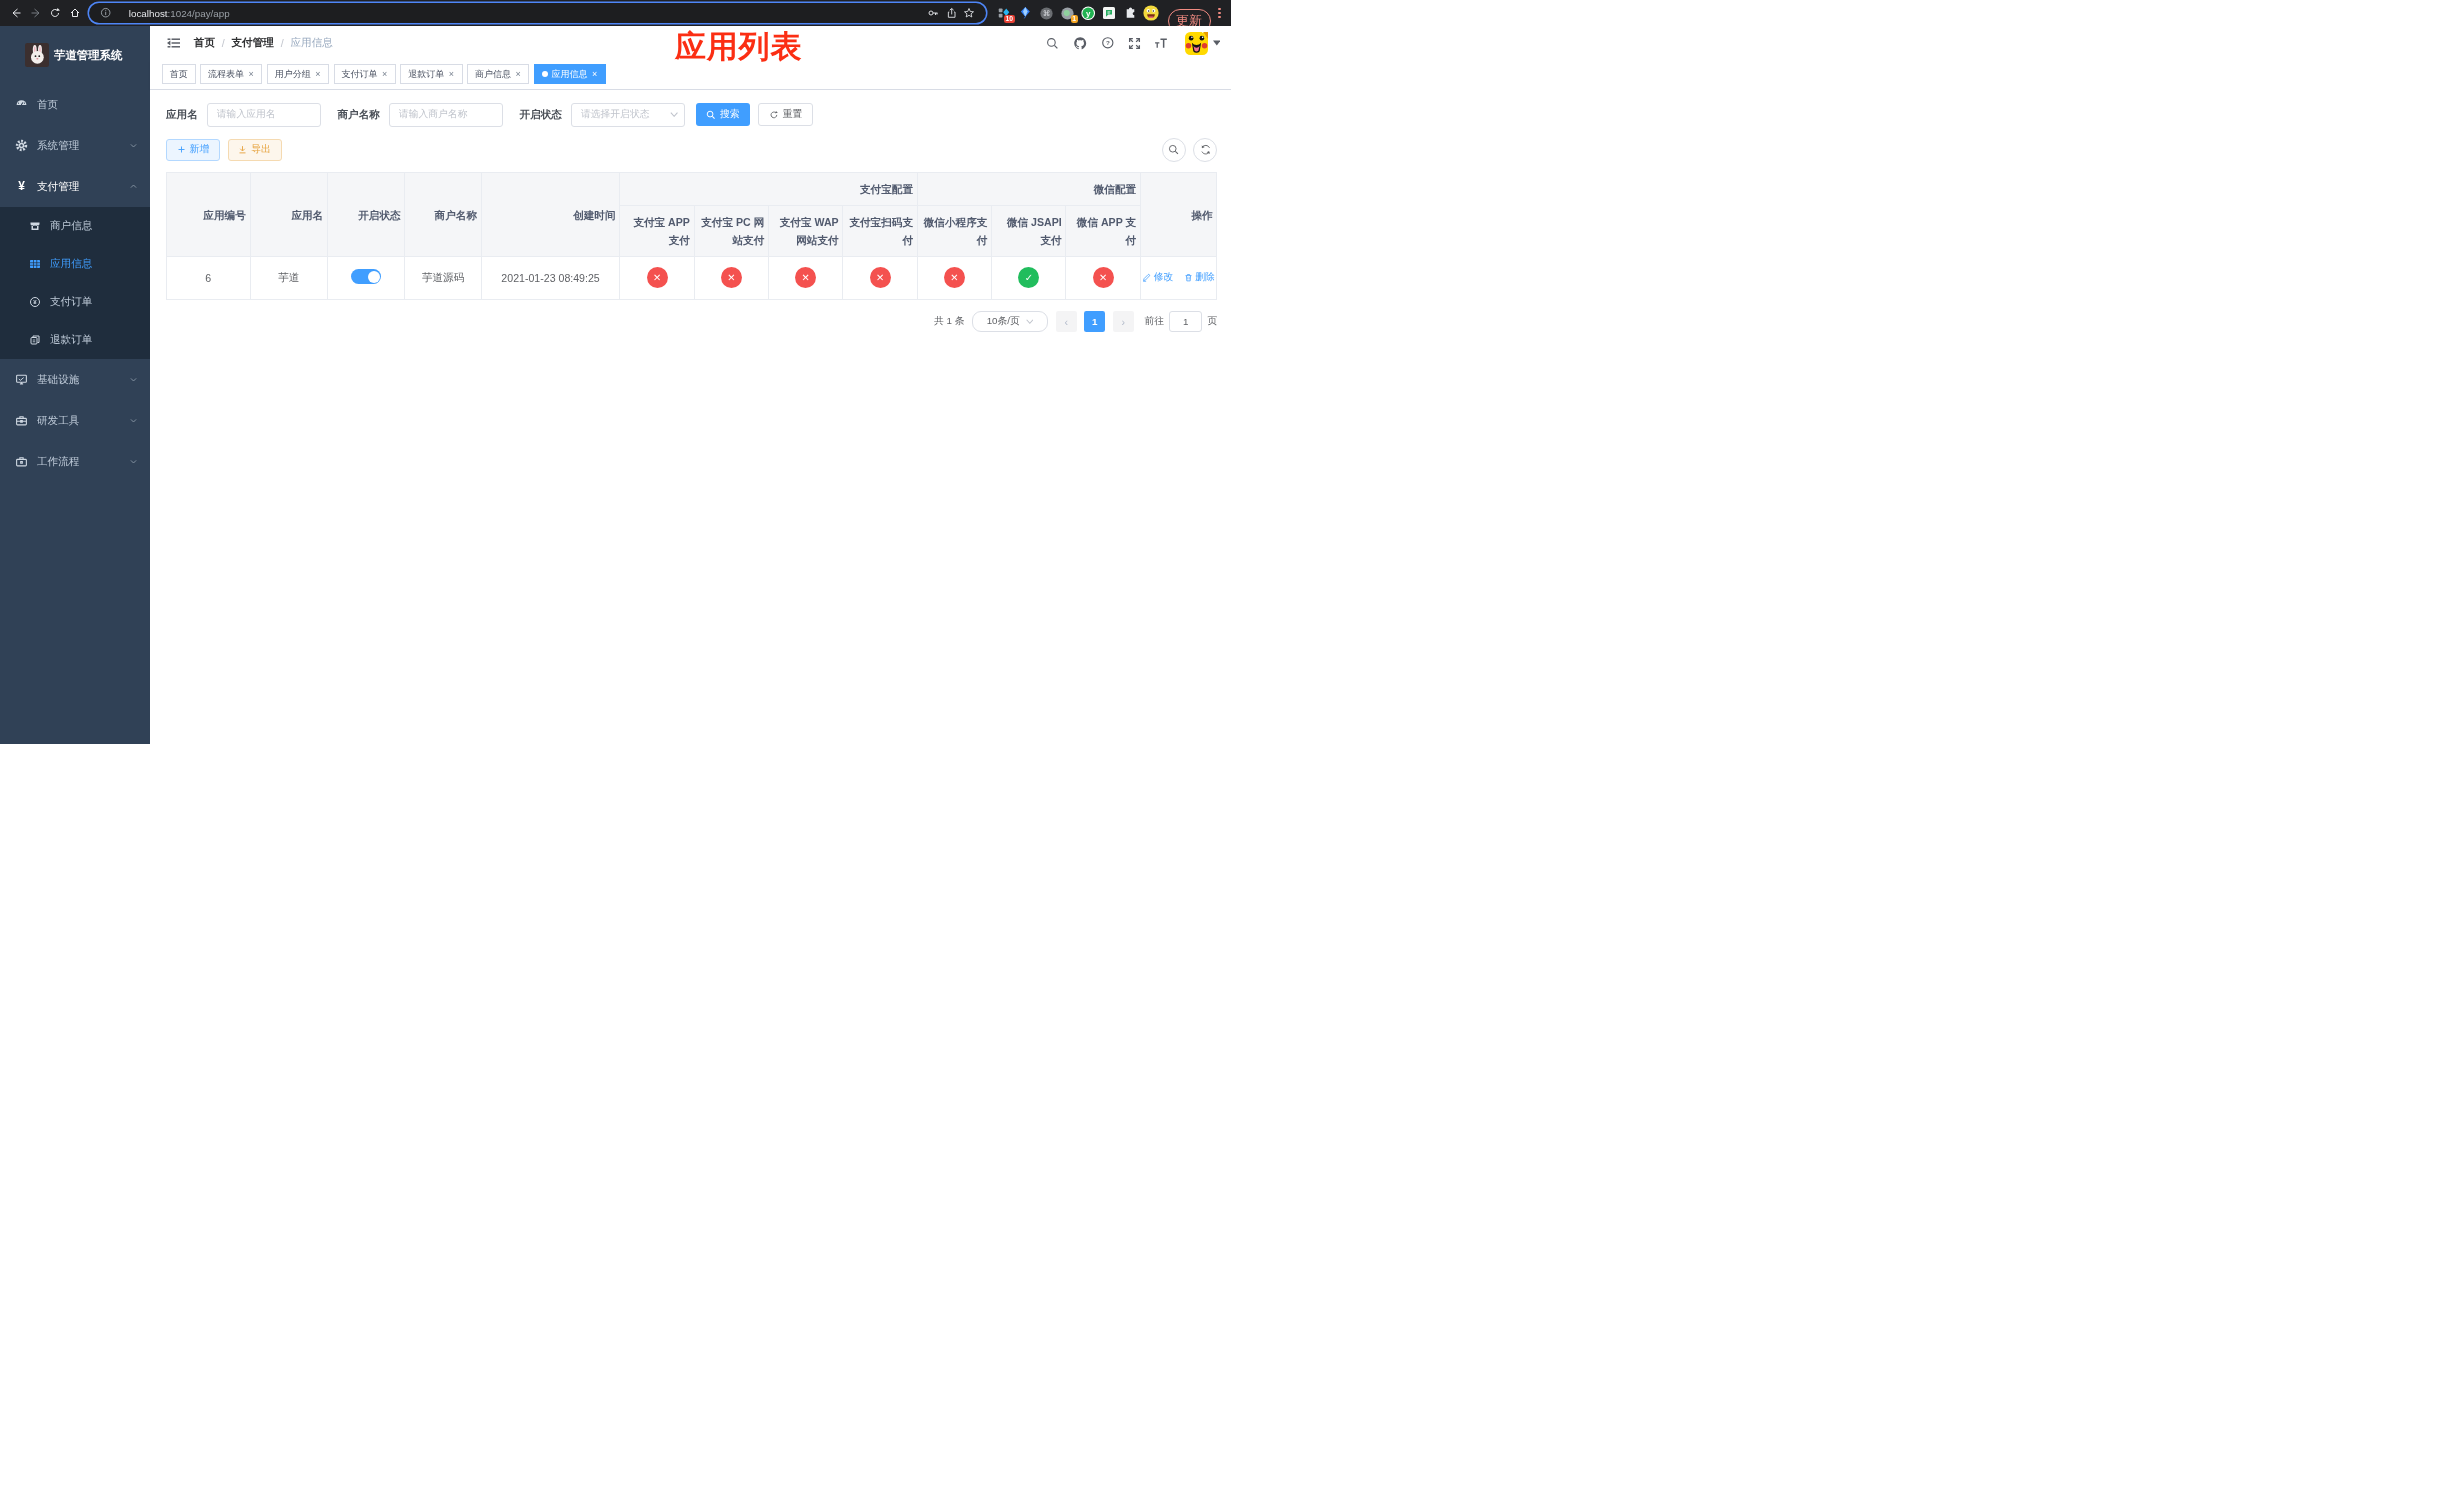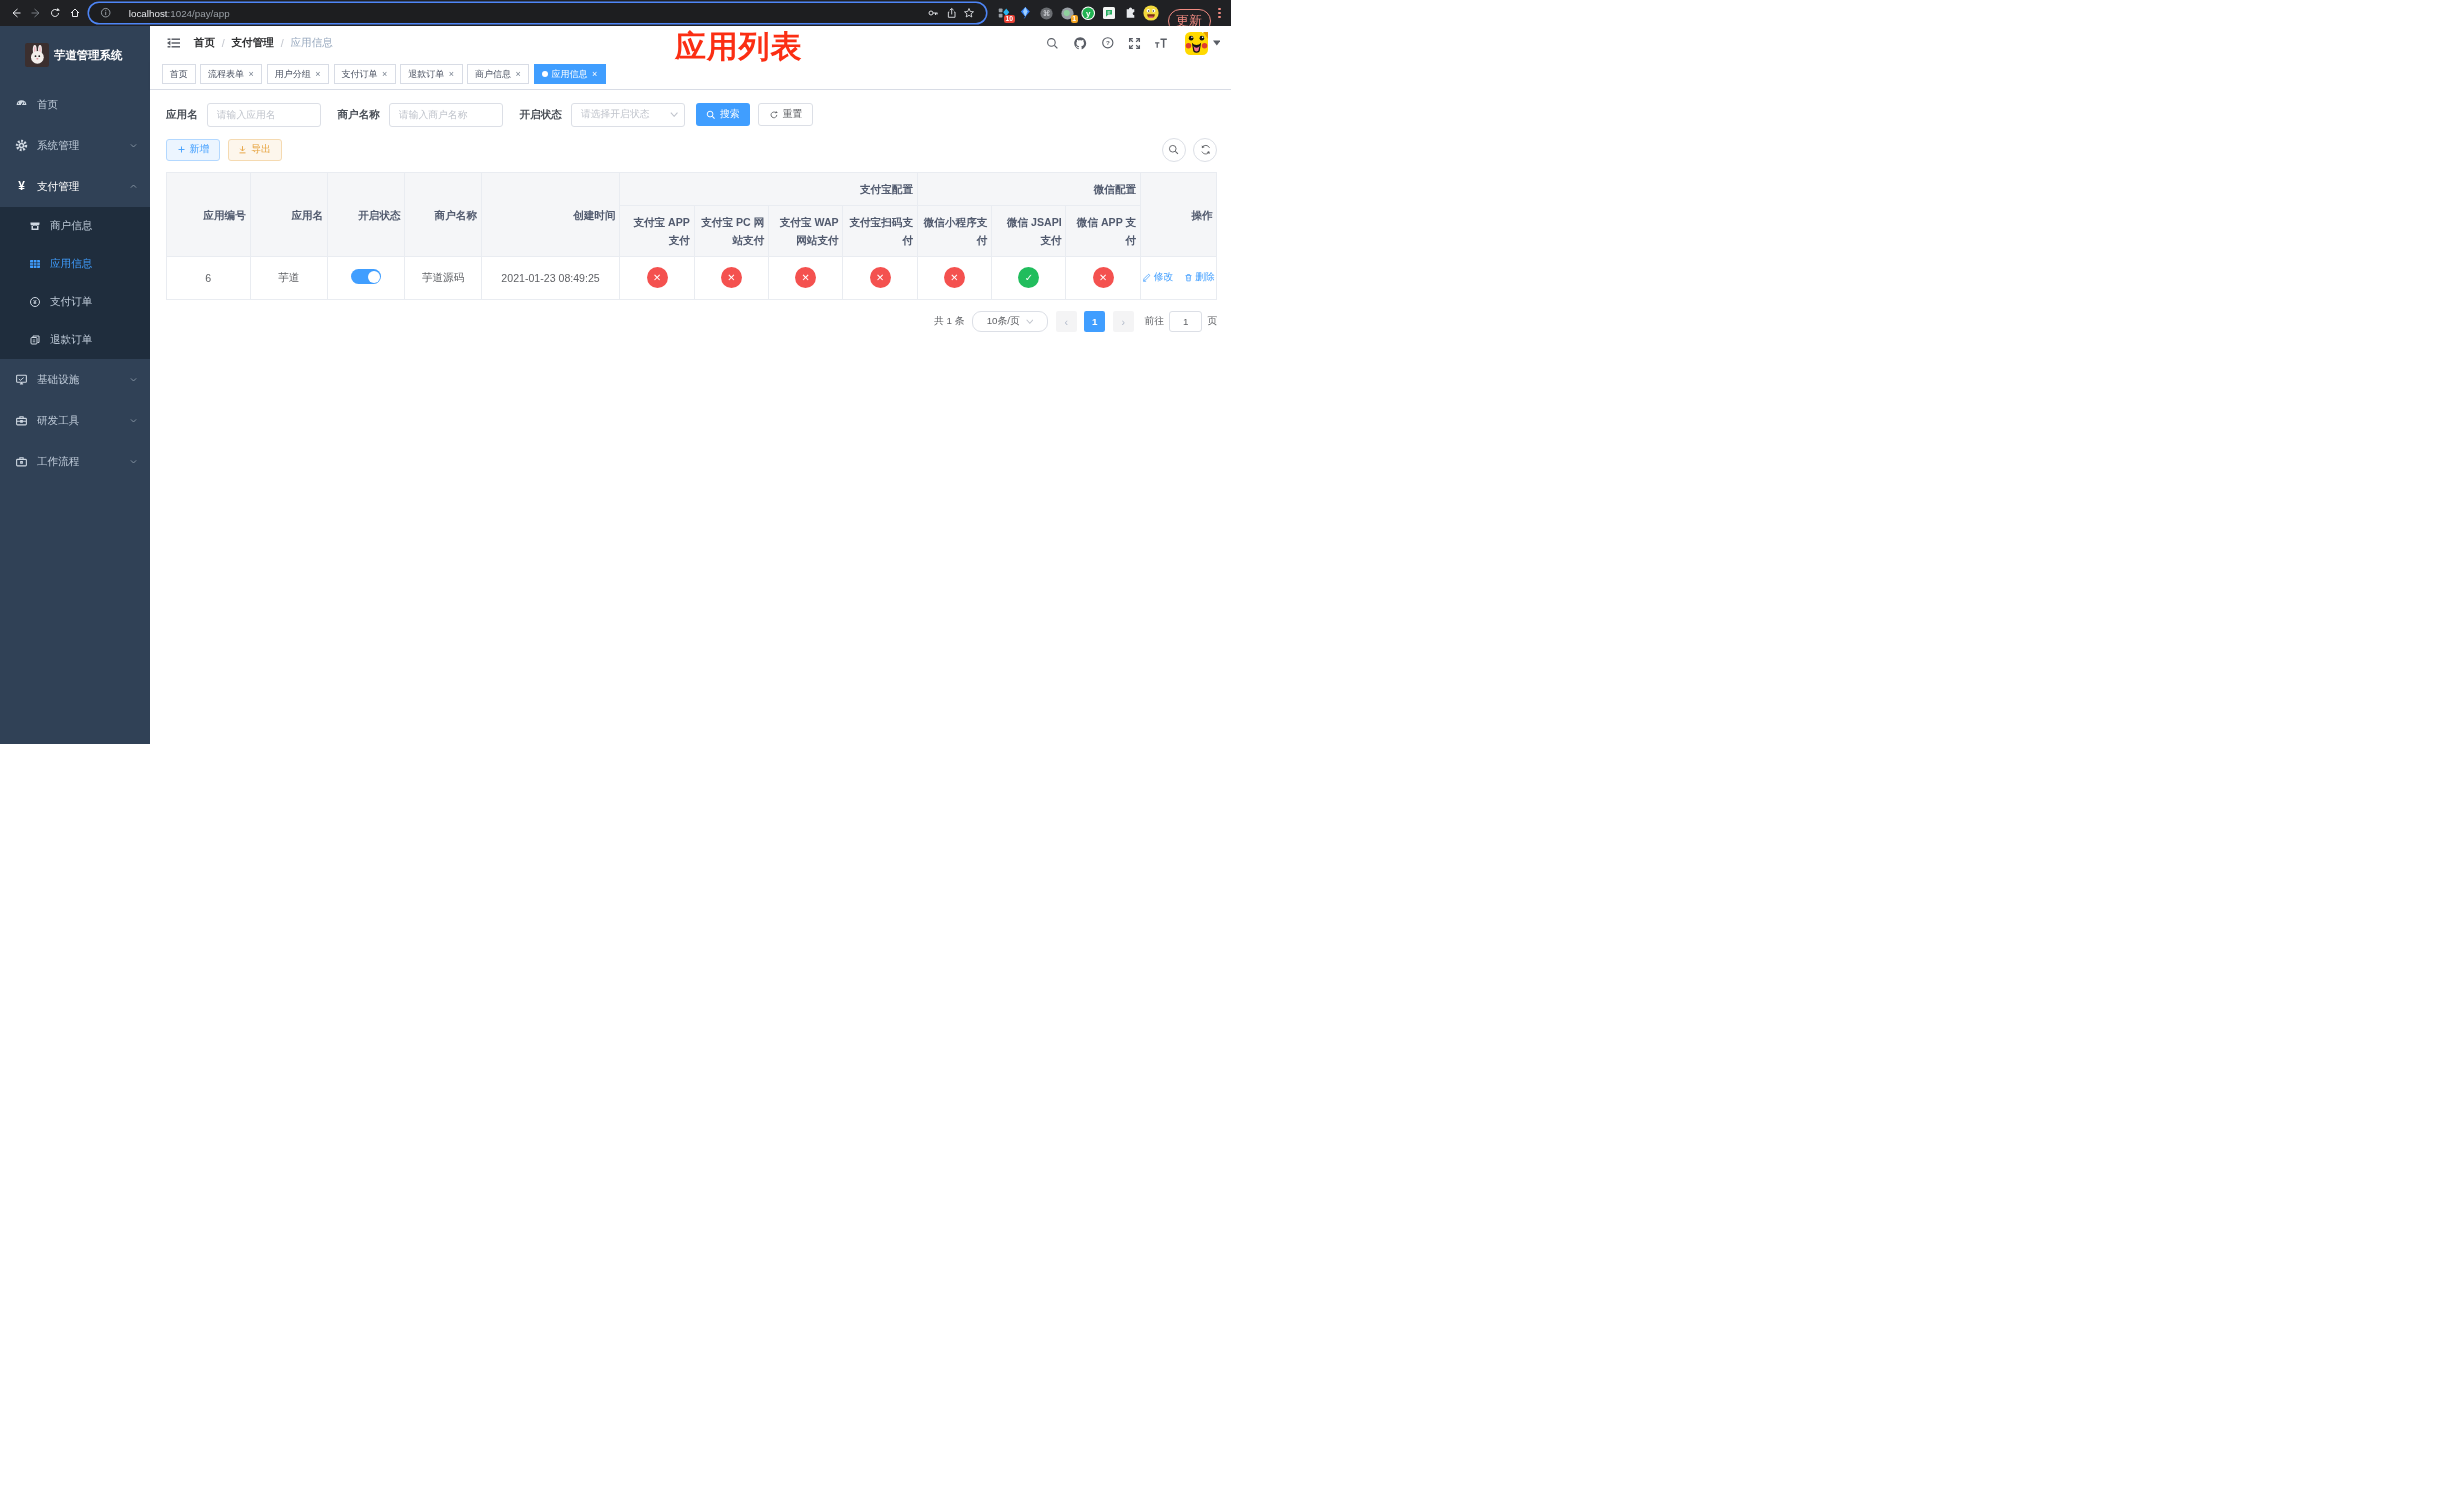--- a/index.html
+++ b/index.html
@@ -59,21 +59,21 @@
   .tab .x { font-size:9px; color:#7a8391; line-height:1; padding:0 0.8px; }
   .tab.active { background:#409eff; border-color:#409eff; color:#fff; }
   .tab.active .x { color:#fff; }
   .tab .dot { width:6px; height:6px; border-radius:50%; background:#fff; }
 
   
   .content { flex:1; padding:13px 13.6px 0 16px; background:#fff; min-width:0; }
   .filter-row { display:flex; align-items:center; margin-bottom:11.4px; }
   .f-label { font-size:10.6px; font-weight:700; color:#4a4f57; margin-right:9px; white-space:nowrap; }
   .f-input { width:114px; height:24px; border:0.8px solid #dcdfe6; border-radius:3px; padding:0 9px; font-size:9.8px;
-    color:#606266; font-family:Liberation Serif, serif; margin-right:16.7px; }
+    color:#606266; font-family:Liberation Mono, monospace; margin-right:16.7px; }
   .f-input::placeholder { color:#c0c4cc; }
   .f-select { width:114px; height:24px; border:0.8px solid #dcdfe6; border-radius:3px; padding:0 6px 0 9px;
     display:flex; align-items:center; justify-content:space-between; color:#c0c4cc; font-size:9.8px; cursor:pointer; margin-right:10.6px; }
   .btn { height:23.5px; border-radius:3px; border:0.8px solid transparent; font-size:9.8px; display:inline-flex;
     align-items:center; justify-content:center; gap:3.8px; padding:0 9.8px; cursor:pointer; font-family:inherit; }
   .btn-primary { background:#409eff; color:#fff; }
   .btn-plain { background:#fff; border-color:#dcdfe6; color:#606266; margin-left:8px; }
   .btn-add { background:#ecf5ff; border-color:#b3d8ff; color:#409eff; height:22px; }
   .btn-export { background:#fdf6ec; border-color:#f5dab1; color:#e6a23c; height:22px; margin-left:7.6px; }
   .toolbar-row { display:flex; align-items:center; margin-bottom:10.6px; }

